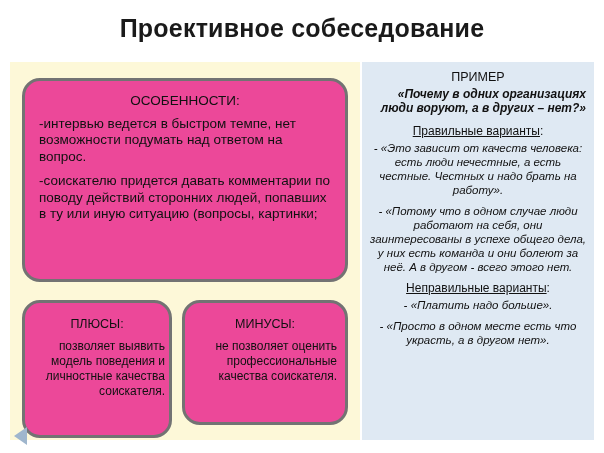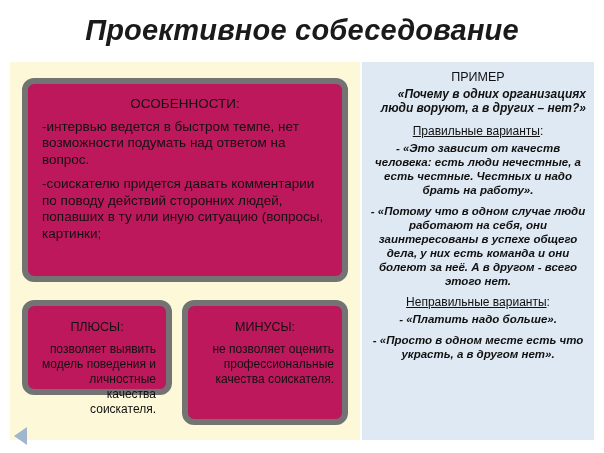--- a/index.html
+++ b/index.html
@@ -19,25 +19,24 @@
     height: 453px;
     background: #ffffff;
     box-sizing: border-box;
   }
   .title {
     position: absolute;
     left: 0;
     top: 14px;
     width: 604px;
     text-align: center;
-    font-size: 29px;
+    font-size: 25px;
     font-weight: bold;
     color: #1a1a1a;
     letter-spacing: 0.2px;
-    font-style: italic;
   }
   
   .left-panel {
     position: absolute;
     left: 10px;
     top: 62px;
     width: 350px;
     height: 378px;
     background: #fdf8d8;
   }
@@ -47,38 +46,38 @@
     left: 362px;
     top: 62px;
     width: 232px;
     height: 378px;
     background: #dfe9f3;
     box-sizing: border-box;
     padding: 6px 8px 0 8px;
   }
   .round-box {
     position: absolute;
-    background: #be185d;
-    border: 6px solid #737373;
-    border-radius: 12px;
+    background: #ec4899;
+    border: 3px solid #737373;
+    border-radius: 18px;
     box-sizing: border-box;
   }
   #features-box {
     left: 22px;
     top: 78px;
     width: 326px;
     height: 204px;
     padding: 10px 14px;
   }
   #pros-box {
     left: 22px;
     top: 300px;
     width: 150px;
-    height: 95px;
-    padding: 10px 10px;
+    height: 138px;
+    padding: 10px 4px;
   }
   #cons-box {
     left: 182px;
     top: 300px;
     width: 166px;
     height: 125px;
     padding: 10px 8px;
   }
   .box-heading {
     text-align: center;
@@ -128,21 +127,21 @@
     font-size: 12px;
     color: #111;
     margin: 2px 0 3px 0;
   }
   .r-subhead u { text-decoration: underline; }
   .r-body {
     text-align: center;
     font-size: 11.5px;
     color: #111;
     font-style: italic;
-    font-weight: bold;
+    font-weight: normal;
     line-height: 1.22;
     margin: 0 0 7px 0;
   }
   
   .nav-tri {
     position: absolute;
     left: 14px;
     bottom: 8px;
     width: 0;
     height: 0;

